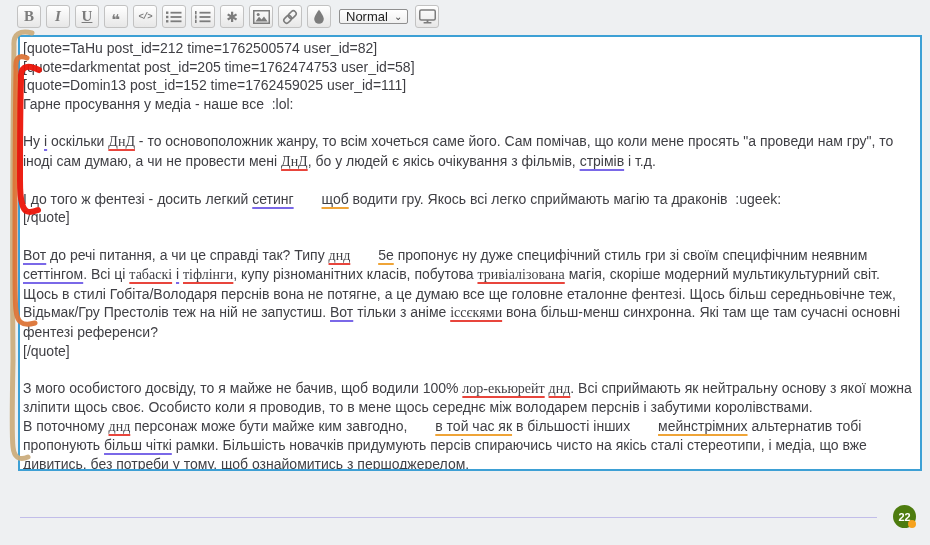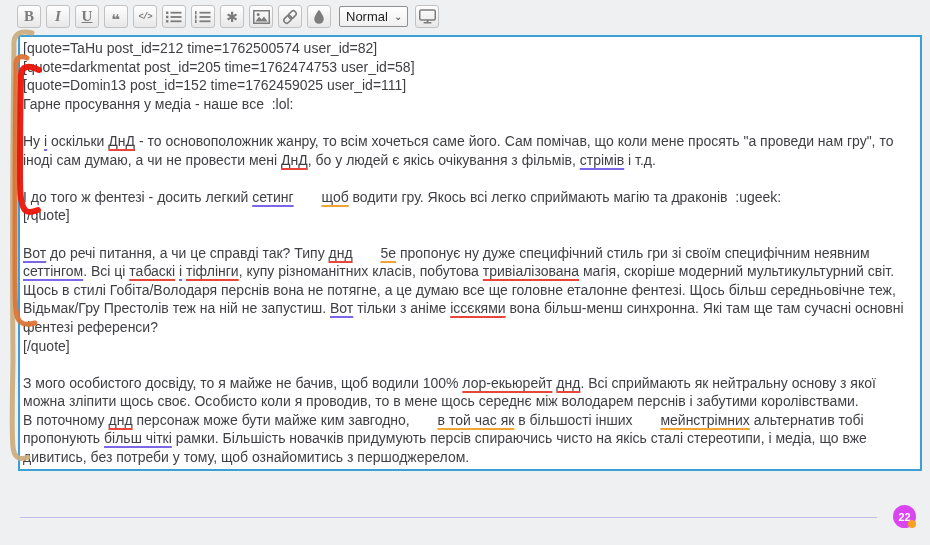--- a/index.html
+++ b/index.html
@@ -21,51 +21,51 @@
     color:#7c7c7c;cursor:pointer;flex:0 0 auto;
   }
   .btn svg{display:block;}
   .glyph-serif{font-family:"Liberation Serif","DejaVu Serif",serif;font-weight:bold;font-size:15px;line-height:1;}
   .glyph-italic{font-style:italic;}
   .glyph-under{text-decoration:underline;}
   .glyph-quote{font-family:"DejaVu Sans",sans-serif;font-size:15px;line-height:0.6;padding-top:8px;font-weight:bold;}
   .glyph-code{font-family:"Liberation Mono","DejaVu Sans Mono",monospace;font-size:9px;font-weight:bold;letter-spacing:-1px;}
   .glyph-star{font-family:"DejaVu Sans",sans-serif;font-size:14px;line-height:1;}
   .format-select{
-    height:21px;box-sizing:border-box;border:1px solid #8f8f8f;border-radius:2px;
+    height:15px;box-sizing:border-box;border:1px solid #8f8f8f;border-radius:2px;
     background:linear-gradient(#fff,#f0f0f0);
     display:flex;align-items:center;gap:6px;padding:0 5px 0 6px;
     font-size:13px;color:#222;cursor:pointer;margin-left:3px;margin-right:2px;
   }
   .format-caret{font-size:10px;color:#444;}
   
   .editor{
     position:absolute;left:18px;top:35px;width:904px;height:436px;box-sizing:border-box;
     background:#ffffff;border:2px solid #3da0d5;
   }
   .editor-content{
     position:absolute;inset:0;padding:2px 4px 2px 3px;overflow:hidden;
     font-size:14px;line-height:18.6px;color:#3f3f44;
     white-space:pre-wrap;word-wrap:break-word;cursor:text;
   }
   .line{min-height:18.6px;}
-  .u-red{text-decoration-line:underline;text-decoration-color:#e8453c;text-decoration-thickness:2px;text-underline-offset:2.5px;}
+  .u-red{text-decoration-line:underline;text-decoration-color:#e8453c;text-decoration-thickness:2px;text-underline-offset:2.5px;font-family:Liberation Serif, serif;}
   .u-purple{text-decoration-line:underline;text-decoration-color:#7a68e8;text-decoration-thickness:2px;text-underline-offset:2.5px;}
   .u-orange{text-decoration-line:underline;text-decoration-color:#efa437;text-decoration-thickness:2px;text-underline-offset:2.5px;padding-left:24px;}
   .caret{display:inline-block;width:1.5px;height:15px;background:#1b1b1b;vertical-align:text-bottom;}
   .divider-line{
     position:absolute;left:20px;top:517px;width:857px;height:1px;
     background:#b9b4e8;opacity:.85;
   }
   
   .annotations{position:absolute;left:0;top:0;pointer-events:none;z-index:6;}
   
   .lt-badge{
     position:absolute;left:893px;top:505px;width:23px;height:23px;border-radius:50%;
-    background:#d946ef;color:#fff;font-size:11px;font-weight:bold;
+    background:#4d7c0f;color:#fff;font-size:11px;font-weight:bold;
     display:flex;align-items:center;justify-content:center;z-index:8;cursor:pointer;
   }
   .lt-dot{
     position:absolute;left:908px;top:520px;width:8px;height:8px;border-radius:50%;
     background:#f6a21e;z-index:9;
   }
 </style>
 </head>
 <body>
 

